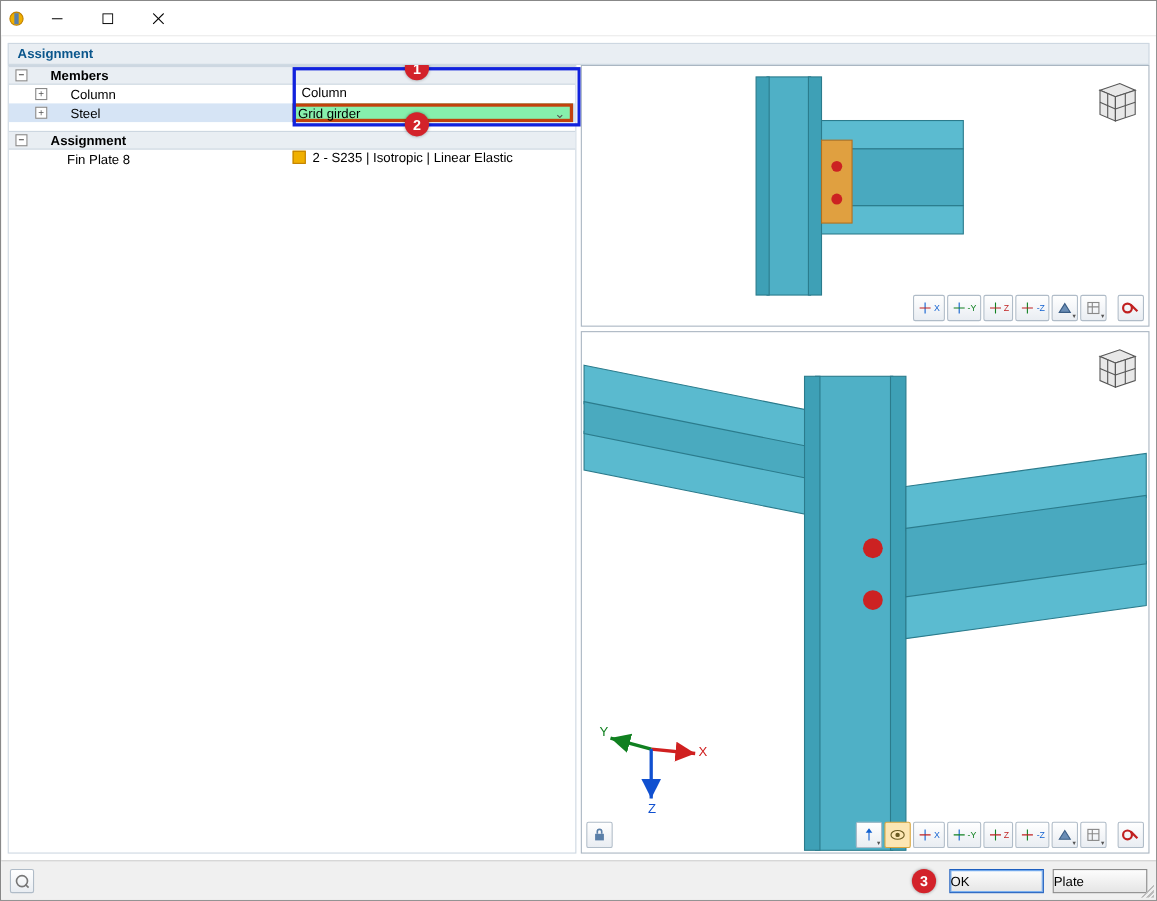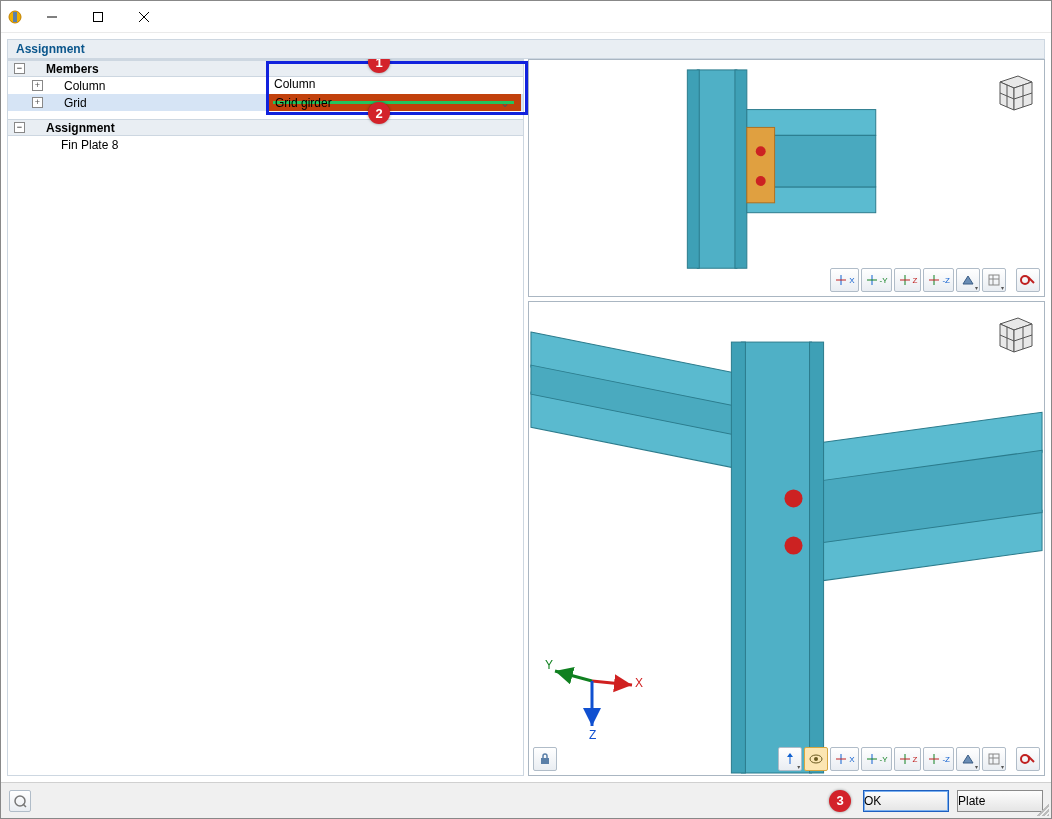--- a/index.html
+++ b/index.html
@@ -19,21 +19,21 @@
   .viewport { flex: 1; border: 1px solid #aab6c2; background:#fff; position: relative; overflow: hidden;}
   .viewport.small { flex: 0 0 238px; }
   
   .tree-row { display: flex; align-items:center; height: 17px; }
   .tree-row .lbl { padding-left: 17px;}
   .tg { width: 11px; height: 11px; border: 1px solid #888; display:flex;align-items:center;justify-content:center; margin: 0 4px; font-size: 9px; line-height: 1; color:#555; background:#fff;}
   .group-head { background: #e9eef3; border-top: 1px solid #cdd7e1; border-bottom: 1px solid #cdd7e1; font-weight:600;}
   .val-col { position:absolute; left: 258px; width: 255px; }
   .highlight-box { position:absolute; left: 258px; top: 1px; width: 262px; height: 54px; border: 3px solid #1122dd; pointer-events:none;}
   .sel-row { background: #d6e4f5; }
-  .dropdown { display:flex; align-items:center; border: 7px solid #c2410c; height:17px; padding: 0 2px; background:#22c55e;}
+  .dropdown { display:flex; align-items:center; border: 3px solid #c2410c; height:17px; padding: 0 2px; background:#86efac;}
   .dropdown .dd-text { flex:1; }
   .dropdown .dd-arrow { width:14px; text-align:center; color:#555;}
   .callout { width:22px; height:22px; border-radius:50%; background:#d3222a; color:#fff; font-weight:700; display:flex;align-items:center;justify-content:center; position:absolute; font-size:13px; box-shadow: 0 0 3px rgba(0,0,0,.4);}
   
   .swatch { width:12px; height:12px; background:#f0b000; border:1px solid #c08000; margin-right:6px;}
   
   .viewcube { position:absolute; top:8px; right:8px; width:48px; height:48px;}
   
   .vbar { position:absolute; bottom:4px; right:4px; display:flex; gap:2px; }
   .vbar.left-side { left:4px; right:auto; }
@@ -92,36 +92,40 @@
     </div>
 
     <div class="tree-row" style="padding-left:20px; position:relative;">
       <span class="tg">+</span>
       <span class="lbl">Column</span>
       <span class="val-col" style="top:0; padding-left:8px;">Column</span>
     </div>
 
     <div class="tree-row sel-row" style="padding-left:20px; position:relative;">
       <span class="tg">+</span>
-      <span class="lbl">Grid</span>
+      <span class="lbl">Steel</span>
       <div class="val-col dropdown" style="top:0;">
         <span class="dd-text">Grid girder</span>
         <span class="dd-arrow">⌄</span>
       </div>
     </div>
 
     <div style="height:8px;"></div>
 
     <div class="tree-row group-head" style="padding-left:2px;">
       <span class="tg">−</span>
       <span class="lbl">Assignment</span>
     </div>
 
     <div class="tree-row" style="padding-left:36px; position:relative;">
       <span class="lbl">Fin Plate 8</span>
+      <span class="val-col" style="top:0; display:flex; align-items:center;">
+        <span class="swatch"></span>
+        <span>2 - S235 | Isotropic | Linear Elastic</span>
+      </span>
     </div>
 
     <div class="highlight-box"></div>
     <div class="callout" style="left:360px; top:-9px;">1</div>
     <div class="callout" style="left:360px; top:42px;">2</div>
   </div>
 
   <div class="right">
 
     <div class="viewport small">

